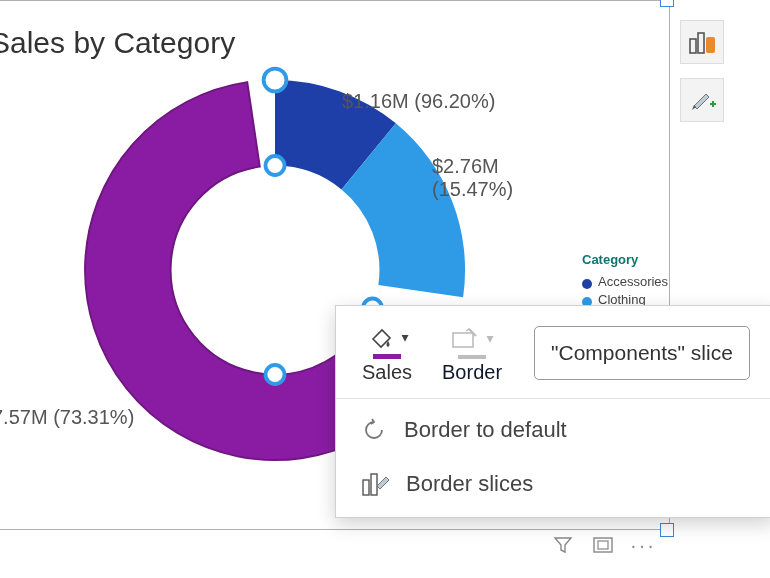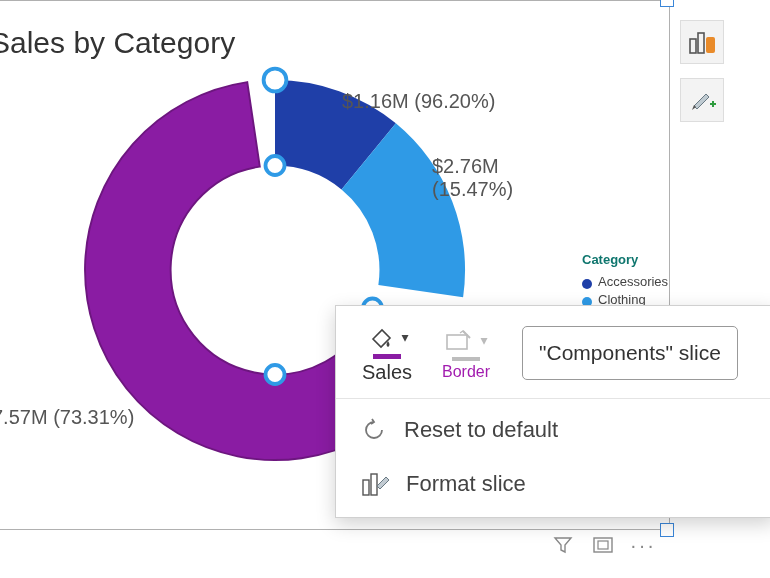--- a/index.html
+++ b/index.html
@@ -205,45 +205,45 @@
         <div class="iconbox">
           <svg width="28" height="22">
             <rect x="1" y="6" width="20" height="14" fill="none" stroke="#bcbcbc" stroke-width="1.6"></rect>
             <path d="M17 2 L24 9" stroke="#bcbcbc" stroke-width="2"></path>
             <path d="M14 4 L17 2 L19 4" fill="none" stroke="#bcbcbc" stroke-width="1.4"></path>
           </svg>
         </div>
         <span class="chev" style="color:#bbb">▾</span>
       </div>
       <div class="border-under"></div>
-      <div style="color:#a21caf;font-size:16px">Border</div>
+      <div style="color:#0f172a;font-size:20px">Border</div>
     </div>
 
     <div class="slice-box">
       <span>"Components" slice</span>
     </div>
   </div>
 
   <div style="height:1px;background:#e4e4e4;margin:10px 0 4px 0;"></div>
 
   <div class="fmt-item">
     <svg width="26" height="26">
       <path d="M20 13 A8 8 0 1 1 12 5" fill="none" stroke="#777" stroke-width="1.8"></path>
       <path d="M10 2 L12 5 L9 7" fill="none" stroke="#777" stroke-width="1.8"></path>
     </svg>
-    <span>Reset to default</span>
+    <span>Border to default</span>
   </div>
 
   <div class="fmt-item">
     <svg width="28" height="26">
       <rect x="1" y="9" width="6" height="15" fill="none" stroke="#555" stroke-width="1.4"></rect>
       <rect x="9" y="3" width="6" height="21" fill="none" stroke="#555" stroke-width="1.4"></rect>
       <path d="M15 15 L24 6 L27 9 L18 18 Z" fill="#c2cbd2" stroke="#6a7a84"></path>
     </svg>
-    <span>Format slice</span>
+    <span>Border slices</span>
   </div>
 </div>
 
 <div class="bottom-icons">
   <div class="mini">
     <svg width="20" height="18">
         <path d="M2 2 h16 L12 9 v7 l-4 -2 v-5 Z" fill="none" stroke="#888" stroke-width="1.4"></path>
       </svg>
   </div>
   <div class="mini">

